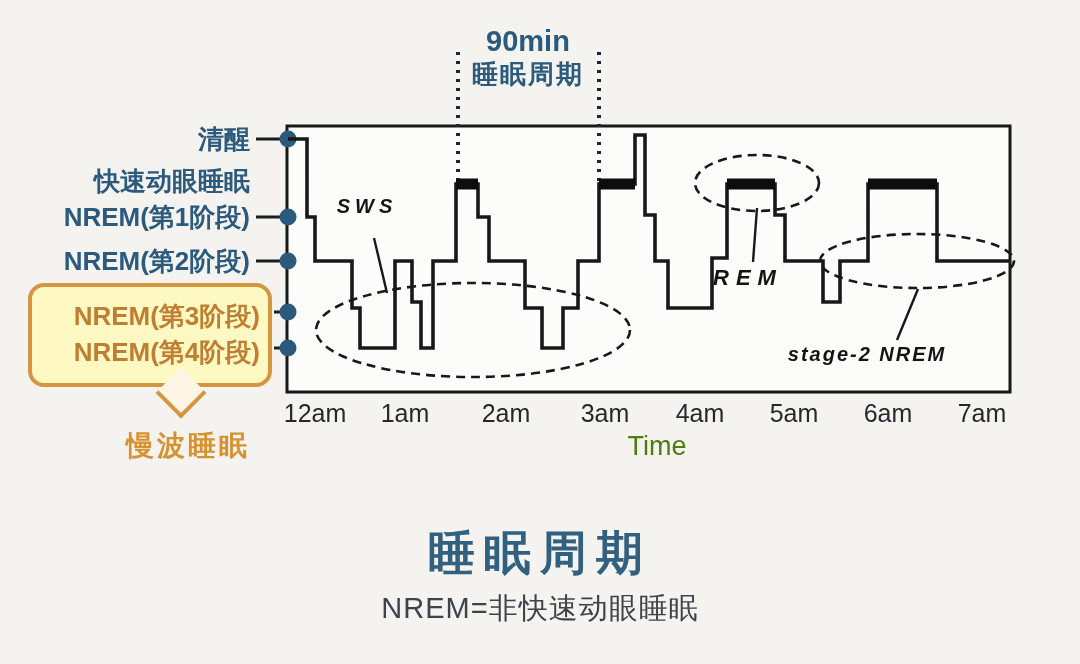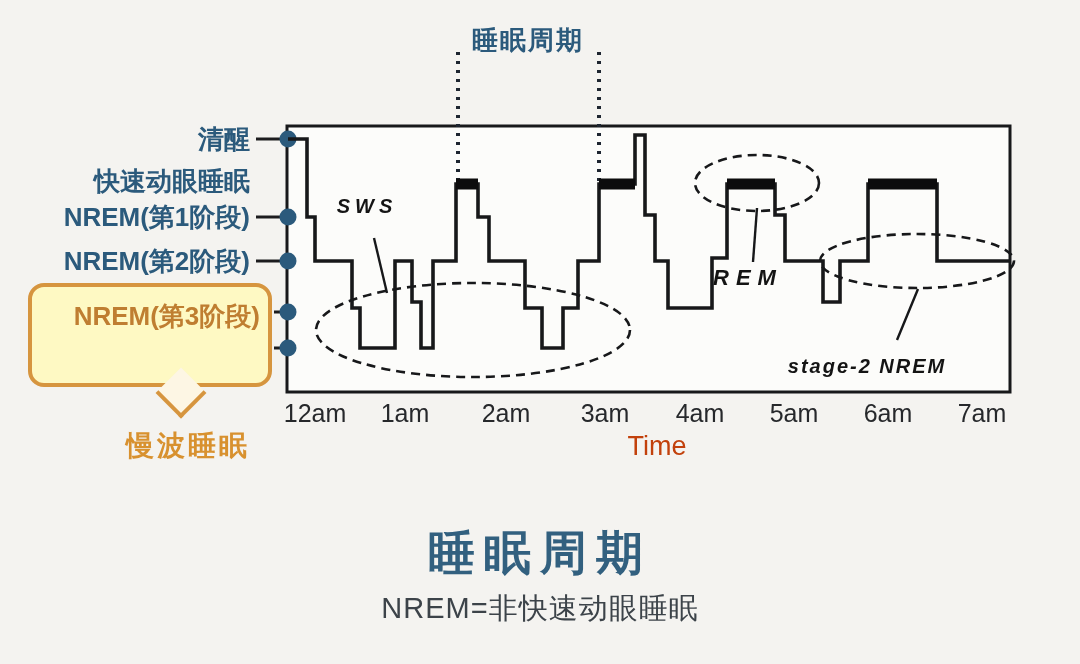--- a/index.html
+++ b/index.html
@@ -40,21 +40,21 @@
     font-style:italic;
     font-weight:bold;
     color:#141414;
     white-space:nowrap;
   }
   .ann.sws{font-size:20px;letter-spacing:5px;}
   .ann.rem{font-size:22px;letter-spacing:7px;text-align:center;}
   .ann.stage2{font-size:20px;letter-spacing:2px;}
   #time-label{
     left:597px;top:431px;width:120px;
-    text-align:center;font-size:27px;color:#c2410c;
+    text-align:center;font-size:27px;color:#4d7c0f;
   }
   #cycle-marker-labels{
     left:428px;top:24px;width:200px;
     text-align:center;color:#2b5a7c;
   }
   #cycle-90min{font-size:29px;font-weight:bold;line-height:34px;}
   #cycle-caption{font-size:26px;font-weight:bold;line-height:32px;letter-spacing:2px;}
   #callout-box{
     left:28px;top:283px;width:244px;height:104px;
     box-sizing:border-box;
@@ -143,29 +143,31 @@
       <div class="xlabel" style="left: 315px;">12am</div>
       <div class="xlabel" style="left: 405px;">1am</div>
       <div class="xlabel" style="left: 506px;">2am</div>
       <div class="xlabel" style="left: 605px;">3am</div>
       <div class="xlabel" style="left: 700px;">4am</div>
       <div class="xlabel" style="left: 794px;">5am</div>
       <div class="xlabel" style="left: 888px;">6am</div>
       <div class="xlabel" style="left: 982px;">7am</div>
       <div class="ann sws" style="left: 367px; top: 206px;">SWS</div>
       <div class="ann rem" style="left: 748px; top: 278px;">REM</div>
-      <div class="ann stage2" style="left: 867px; top: 354px; margin-top: 12px;">stage-2 NREM</div>
+      <div class="ann stage2" style="left: 867px; top: 354px;">stage-2 NREM</div>
     </div>
 
   <div class="abs" id="cycle-marker-labels">
+    <div id="cycle-90min">90min</div>
     <div id="cycle-caption">睡眠周期</div>
   </div>
 
   <div class="abs" id="callout-box">
     <div class="callout-label" style="top:14px">NREM(第3阶段)</div>
+    <div class="callout-label" style="top:50px">NREM(第4阶段)</div>
     <div id="callout-pointer"></div>
   </div>
 
   <div class="abs" id="callout-caption">慢波睡眠</div>
 
   <div class="abs" id="time-label">Time</div>
 
   <div class="abs" id="figure-title">睡眠周期</div>
   <div class="abs" id="figure-subtitle">NREM=非快速动眼睡眠</div>
 

